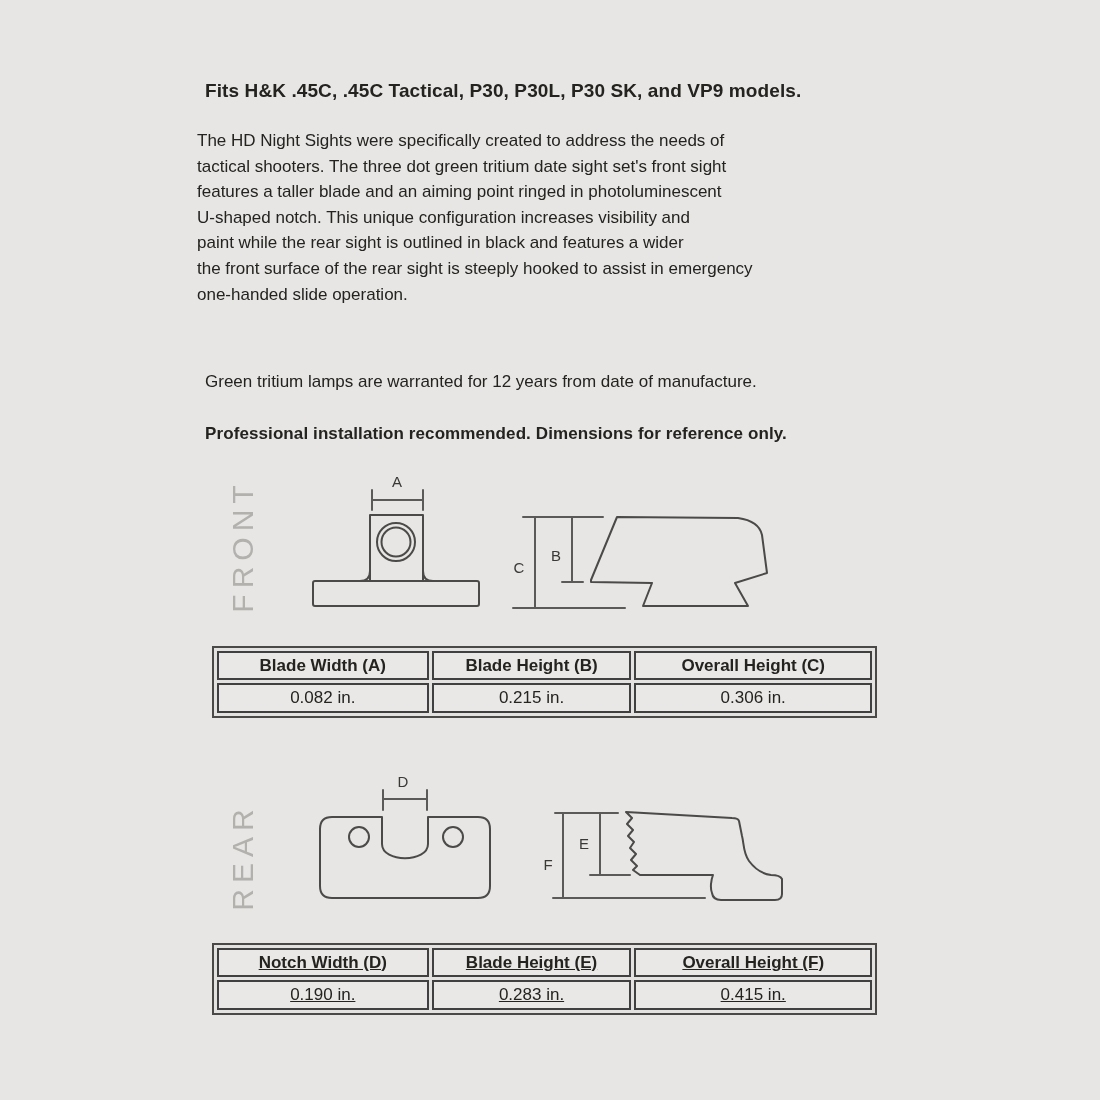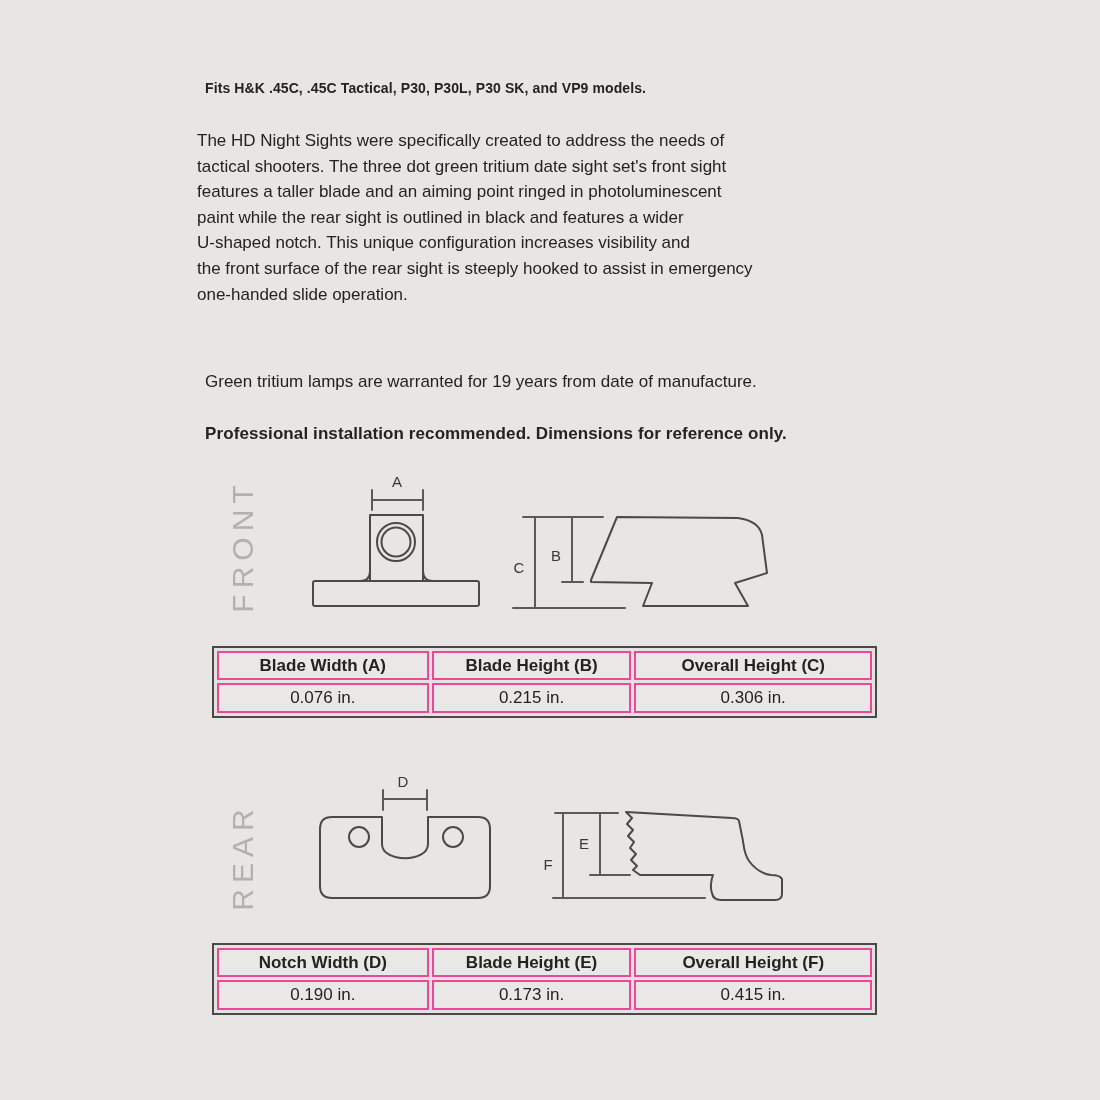--- a/index.html
+++ b/index.html
@@ -4,21 +4,21 @@
 <style>
   html,body { margin:0; padding:0; background:#cfcecd; }
   .canvas {
     position:relative; width:1100px; height:1100px;
     background:#e7e6e4; overflow:hidden;
     font-family:"Liberation Sans", "DejaVu Sans", sans-serif;
     color:#242320;
   }
   .heading {
     position:absolute; left:205px; top:80px;
-    font-size:14px; font-weight:bold; white-space:nowrap;
+    font-size:19px; font-weight:bold; white-space:nowrap;
     letter-spacing:0.1px;
   }
   .para {
     position:absolute; left:197px; top:128px;
     font-size:17px; line-height:25.6px; white-space:nowrap;
   }
   .note { position:absolute; left:205px; font-size:17px; white-space:nowrap; }
   .note-warranty { top:372px; }
   .note-install { top:424px; font-weight:bold; letter-spacing:0.1px; }
 
@@ -39,47 +39,47 @@
     font-family:"Liberation Sans","DejaVu Sans",sans-serif;
     font-size:15px; fill:#3a3936; text-anchor:middle;
   }
 
   table.dim-table {
     position:absolute; left:212px; width:665px;
     table-layout:fixed; border-collapse:separate; border-spacing:3px;
     border:2px solid #4a4947; background:#e3e2e0;
   }
   table.dim-table-front { top:646px; }
-  table.dim-table-rear  { top:943px; }
+  table.dim-table-rear  { top:943px;text-decoration:underline; }
   .dim-table th, .dim-table td {
-    border:2px solid #ec4899; background:#e9e8e6;
+    border:2px solid #404040; background:#e9e8e6;
     text-align:center; vertical-align:middle;
     font-size:17px; padding:0 16px; overflow:hidden;
   }
   .dim-table th { height:25px; font-weight:bold; }
   .dim-table td { height:26px; font-weight:normal; }
 </style>
 </head>
 <body>
 
 <div class="canvas">
 
   <div class="heading">Fits H&amp;K .45C, .45C Tactical, P30, P30L, P30 SK, and VP9 models.</div>
 
   <div class="para">
     <div>The HD Night Sights were specifically created to address the needs of</div>
     <div>tactical shooters. The three dot green tritium date sight set's front sight</div>
     <div>features a taller blade and an aiming point ringed in photoluminescent</div>
+    <div>U-shaped notch. This unique configuration increases visibility and</div>
     <div>paint while the rear sight is outlined in black and features a wider</div>
-    <div>U-shaped notch. This unique configuration increases visibility and</div>
     <div>the front surface of the rear sight is steeply hooked to assist in emergency</div>
     <div>one-handed slide operation.</div>
   </div>
 
-  <div class="note note-warranty">Green tritium lamps are warranted for 19 years from date of manufacture.</div>
+  <div class="note note-warranty">Green tritium lamps are warranted for 12 years from date of manufacture.</div>
   <div class="note note-install">Professional installation recommended. Dimensions for reference only.</div>
 
   <div class="side-label side-label-front">FRONT</div>
 
   <svg class="diagram" style="left:298px; top:468px;" width="200" height="150" viewBox="0 0 200 150">
     <g>
       <path class="dim" d="M 74,32 H 125"></path>
       <path class="dim" d="M 74,22 V 42"></path>
       <path class="dim" d="M 125,22 V 42"></path>
       <text class="dimlabel" x="99" y="19">A</text>
@@ -115,21 +115,21 @@
         <col style="width:30.8%">
         <col style="width:36.6%">
       </colgroup>
     <tbody>
         <tr>
       <th>Blade Width (A)</th>
       <th>Blade Height (B)</th>
       <th>Overall Height (C)</th>
     </tr>
     <tr>
-      <td>0.076 in.</td>
+      <td>0.082 in.</td>
       <td>0.215 in.</td>
       <td>0.306 in.</td>
     </tr>
   </tbody>
     </table>
 
   <div class="side-label side-label-rear">REAR</div>
 
   <svg class="diagram" style="left:300px; top:770px;" width="210" height="145" viewBox="0 0 210 145">
     <g>
@@ -178,19 +178,19 @@
         <col style="width:36.6%">
       </colgroup>
     <tbody>
         <tr>
       <th>Notch Width (D)</th>
       <th>Blade Height (E)</th>
       <th>Overall Height (F)</th>
     </tr>
     <tr>
       <td>0.190 in.</td>
-      <td>0.173 in.</td>
+      <td>0.283 in.</td>
       <td>0.415 in.</td>
     </tr>
   </tbody>
     </table>
 
 </div>
 
 </body></html>

